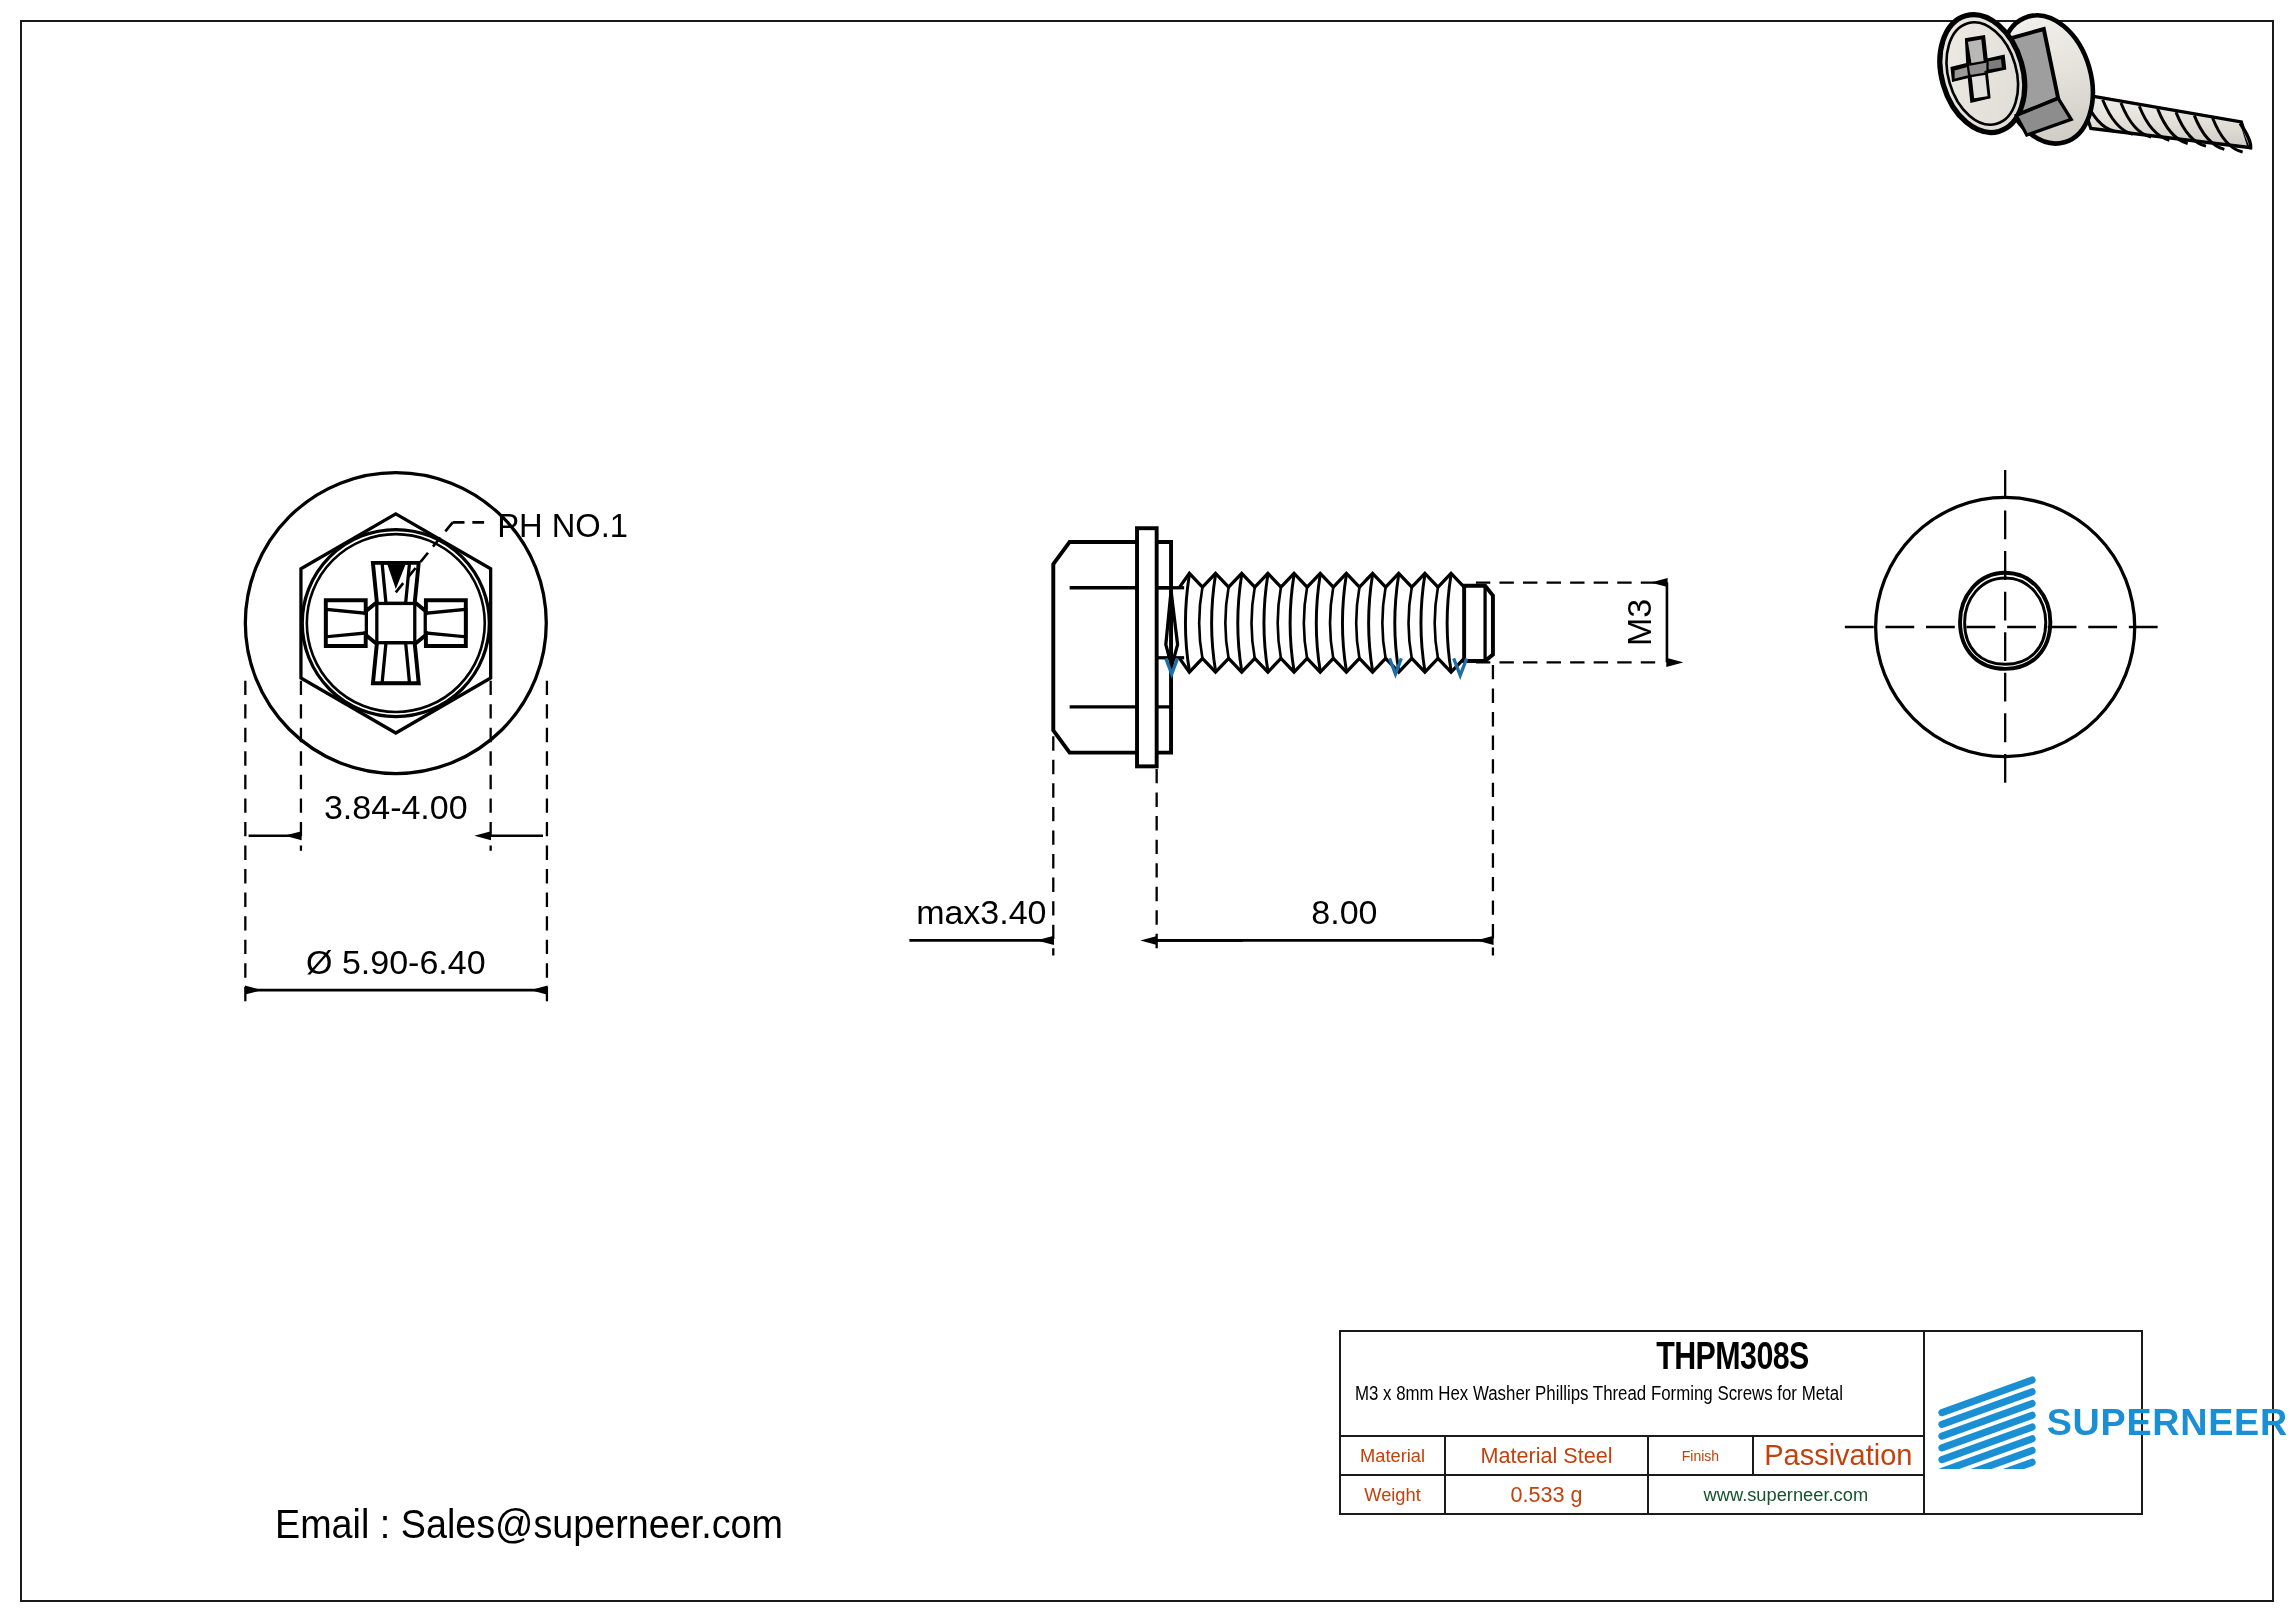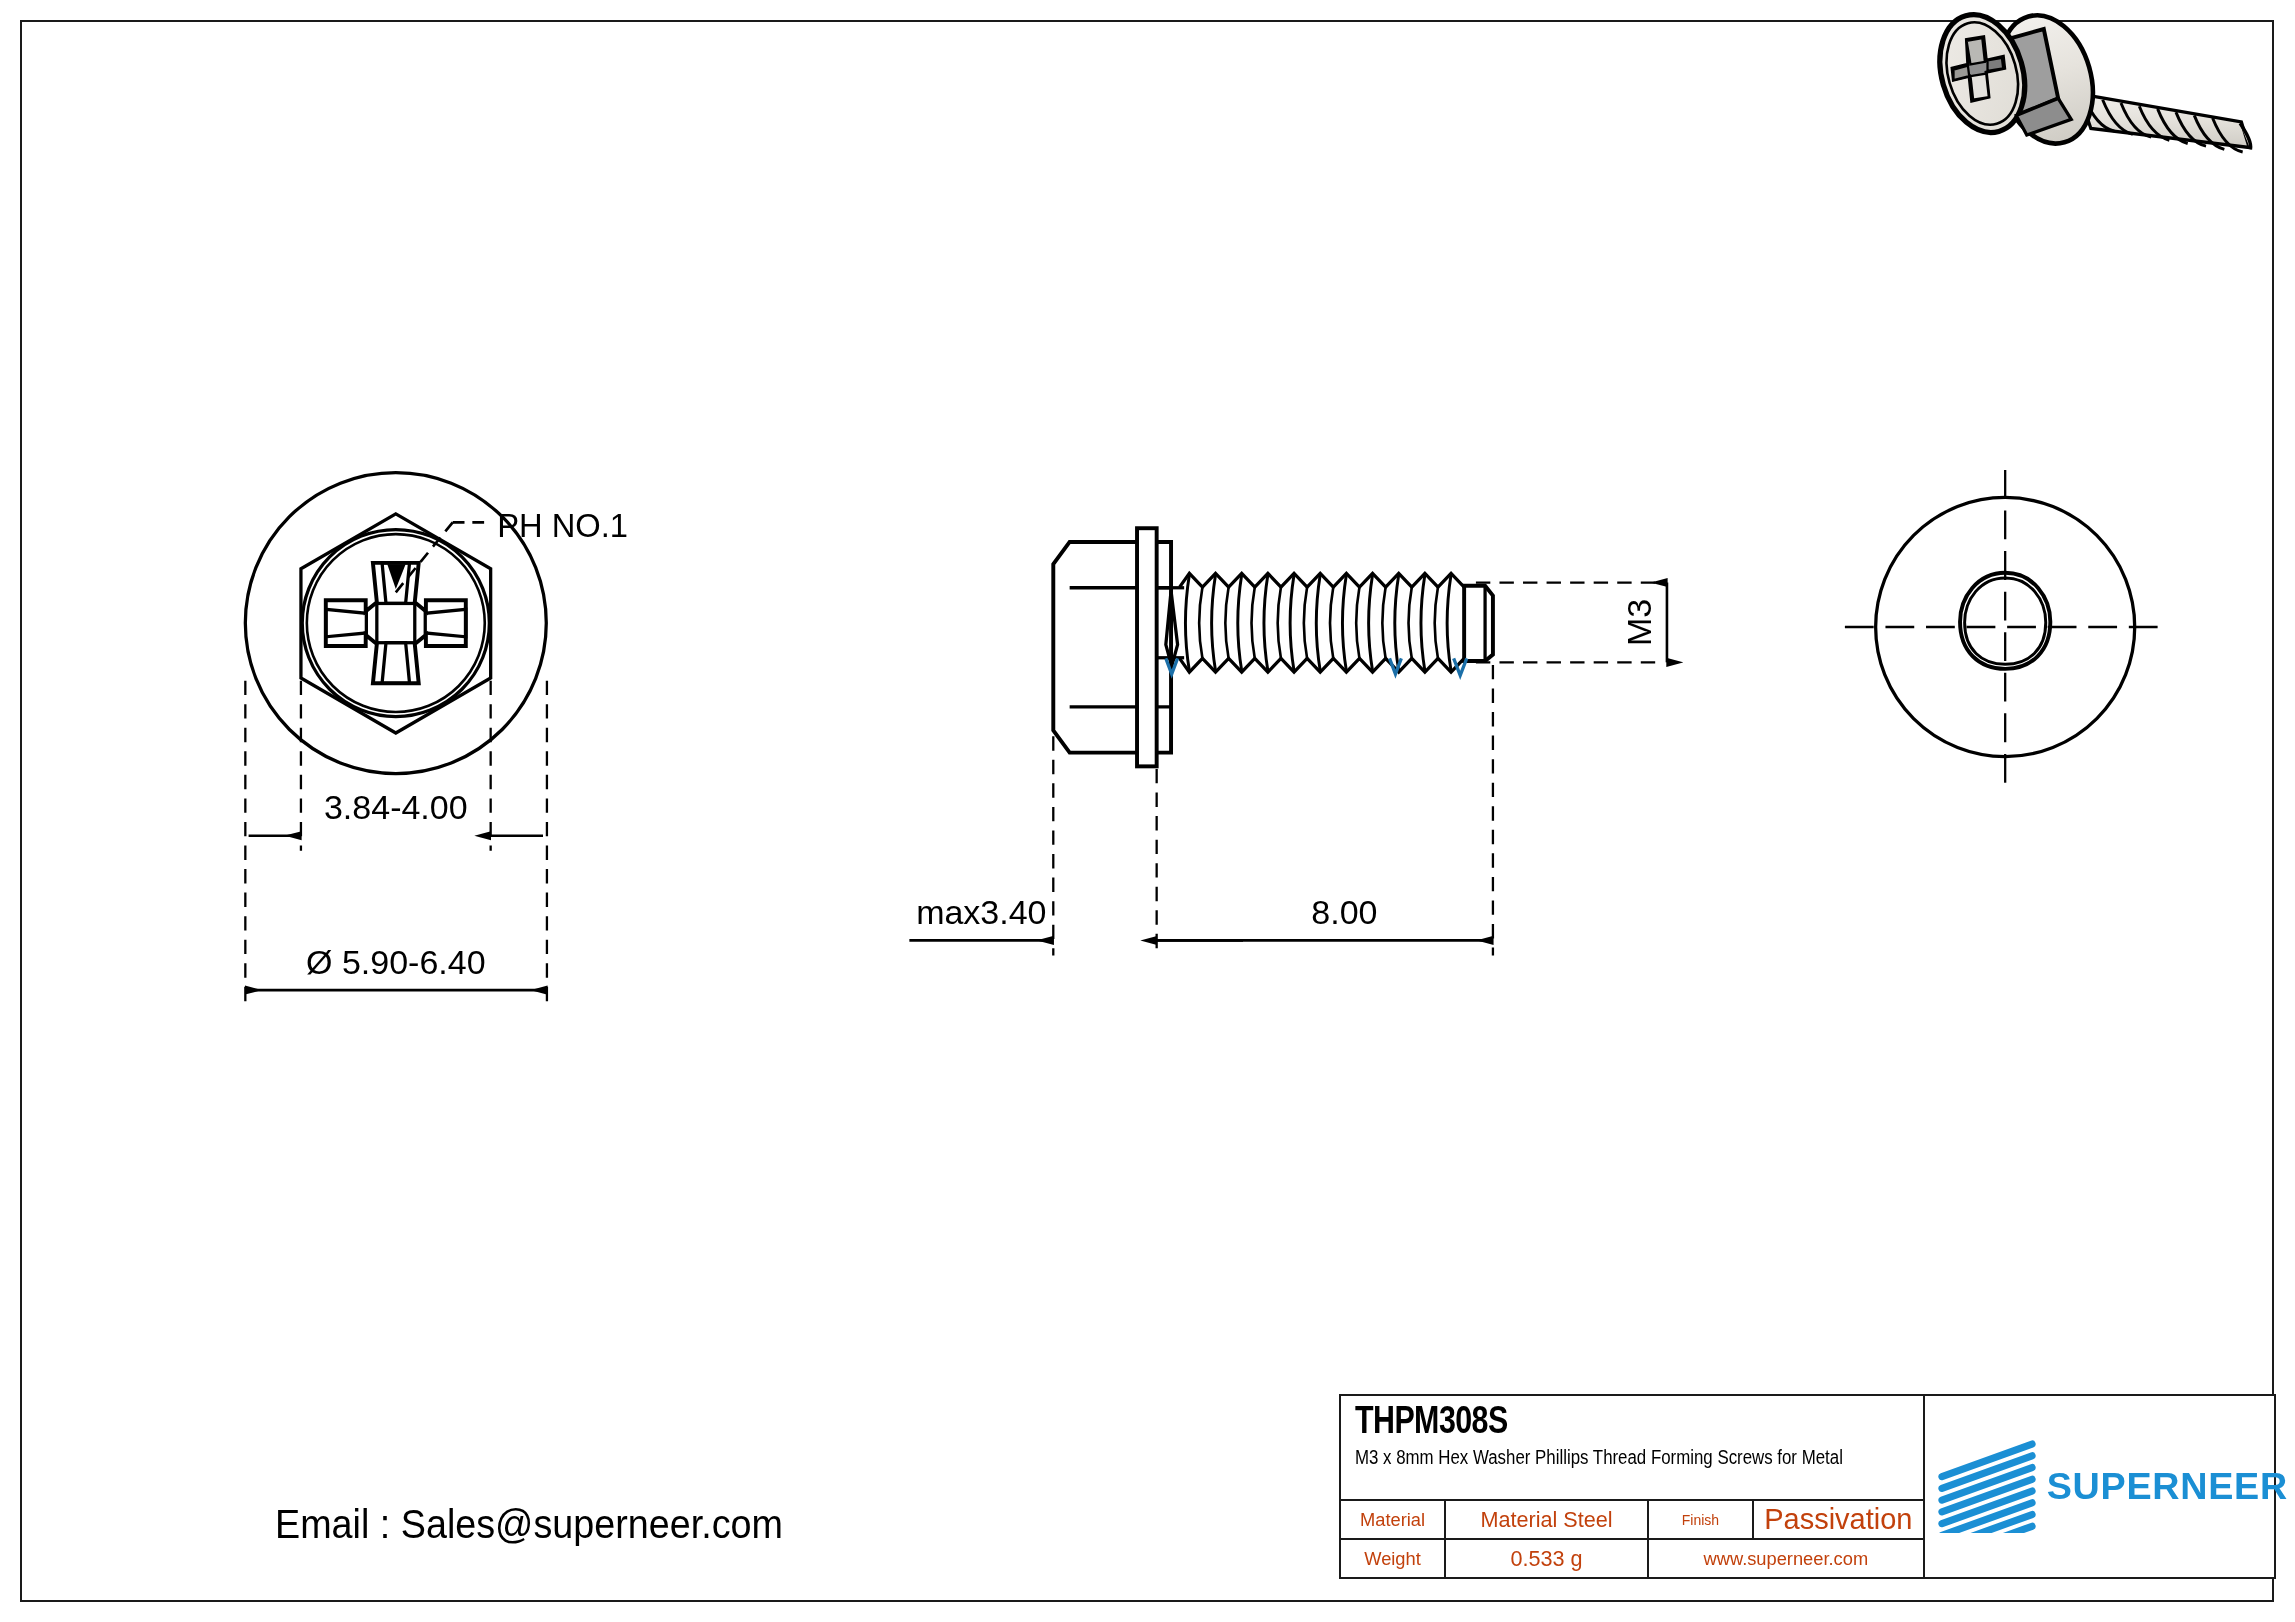--- a/index.html
+++ b/index.html
@@ -28,27 +28,28 @@
   .svg-layer {
     position: absolute;
     left: 0; top: 0;
     width: 2295px;
     height: 1623px;
   }
   
   #title-block {
     position: absolute;
     left: 1339px;
-    top: 1394px;
-    width: 937px;
+    top: 1330px;
+    width: 804px;
     height: 185px;
     border: 2.6px solid #1a1a1a;
     box-sizing: border-box;
     display: flex;
     background: #fff;
+    text-align: right;
   }
   #tb-left {
     width: 625px;
     display: flex;
     flex-direction: column;
     border-right: 2.6px solid #1a1a1a;
     box-sizing: border-box;
   }
   #tb-head {
     flex: 0 0 auto;
@@ -90,21 +91,21 @@
     font-size: 19.6px;
     color: #c2410c;
     white-space: nowrap;
     overflow: hidden;
   }
   .tb-cell:last-child { border-right: none; }
   .c-label { width: 105px; font-size: 18.3px; }
   .c-val1  { width: 203px; font-size: 21.6px; }
   .c-label2{ width: 105px; font-size: 14px; }
   .c-val2  { flex: 1 1 auto; font-size: 29px; }
-  .c-web   { flex: 1 1 auto; font-size: 18.3px; color: #c2410c; }
+  .c-web   { flex: 1 1 auto; font-size: 18.3px; color: #14532d; }
   #tb-right {
     flex: 1 1 auto;
     position: relative;
     display: flex;
     flex-direction: row;
     align-items: center;
     justify-content: center;
   }
   #logo-mark {
     width: 124px;

